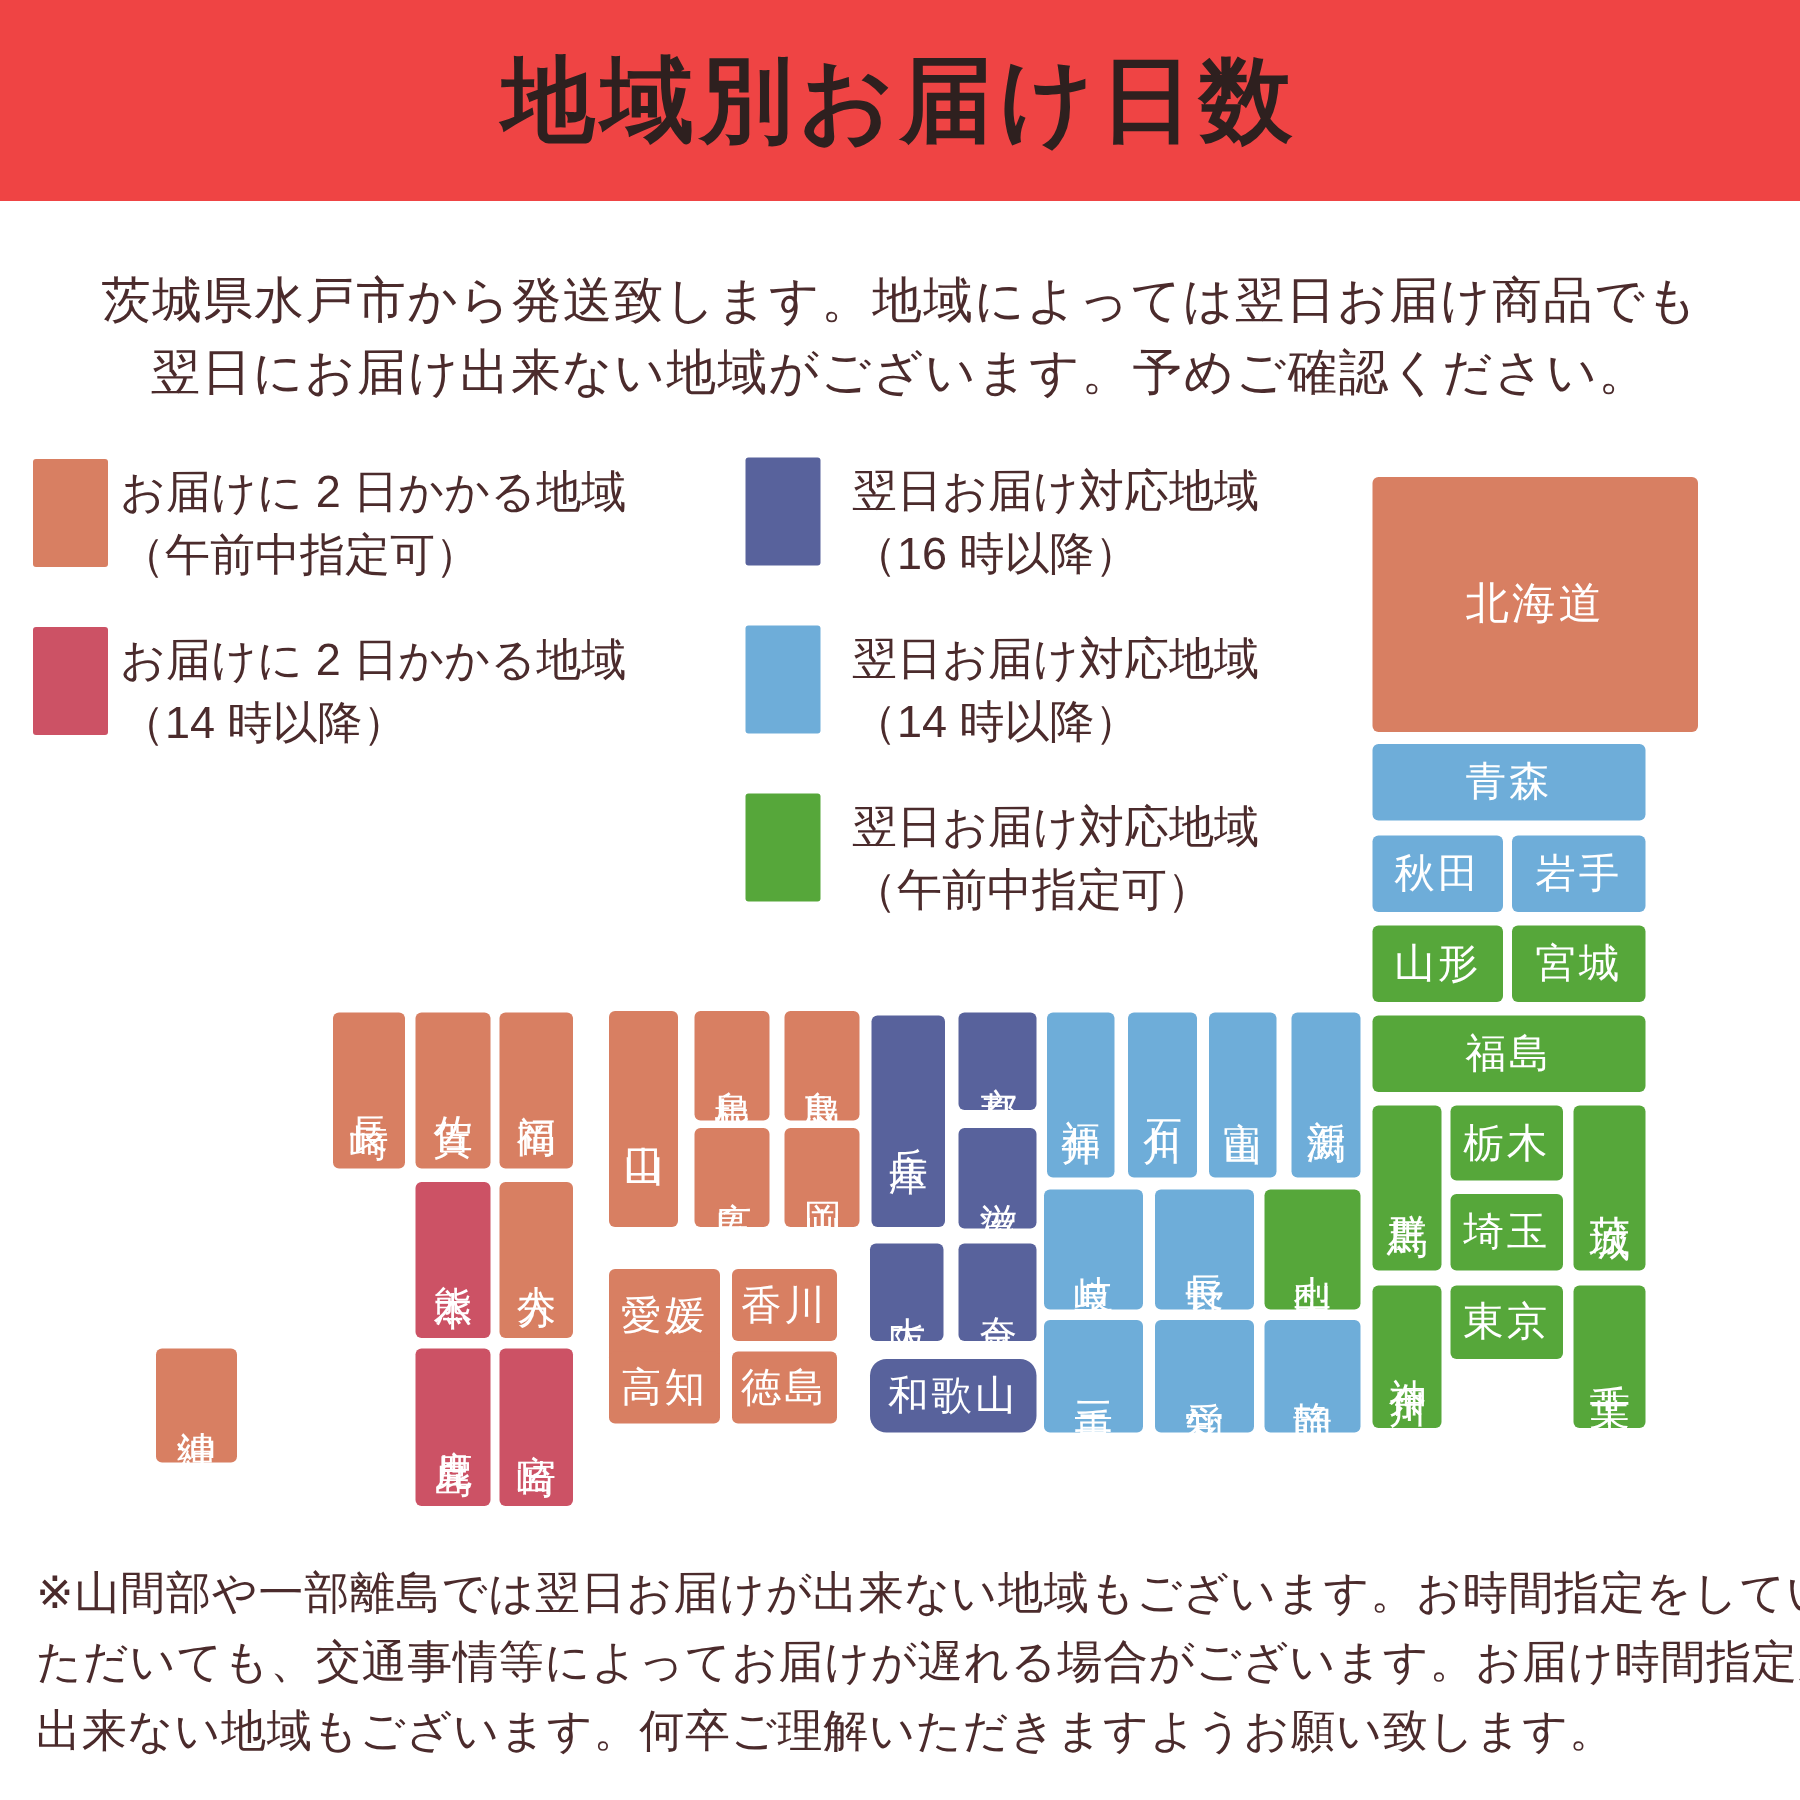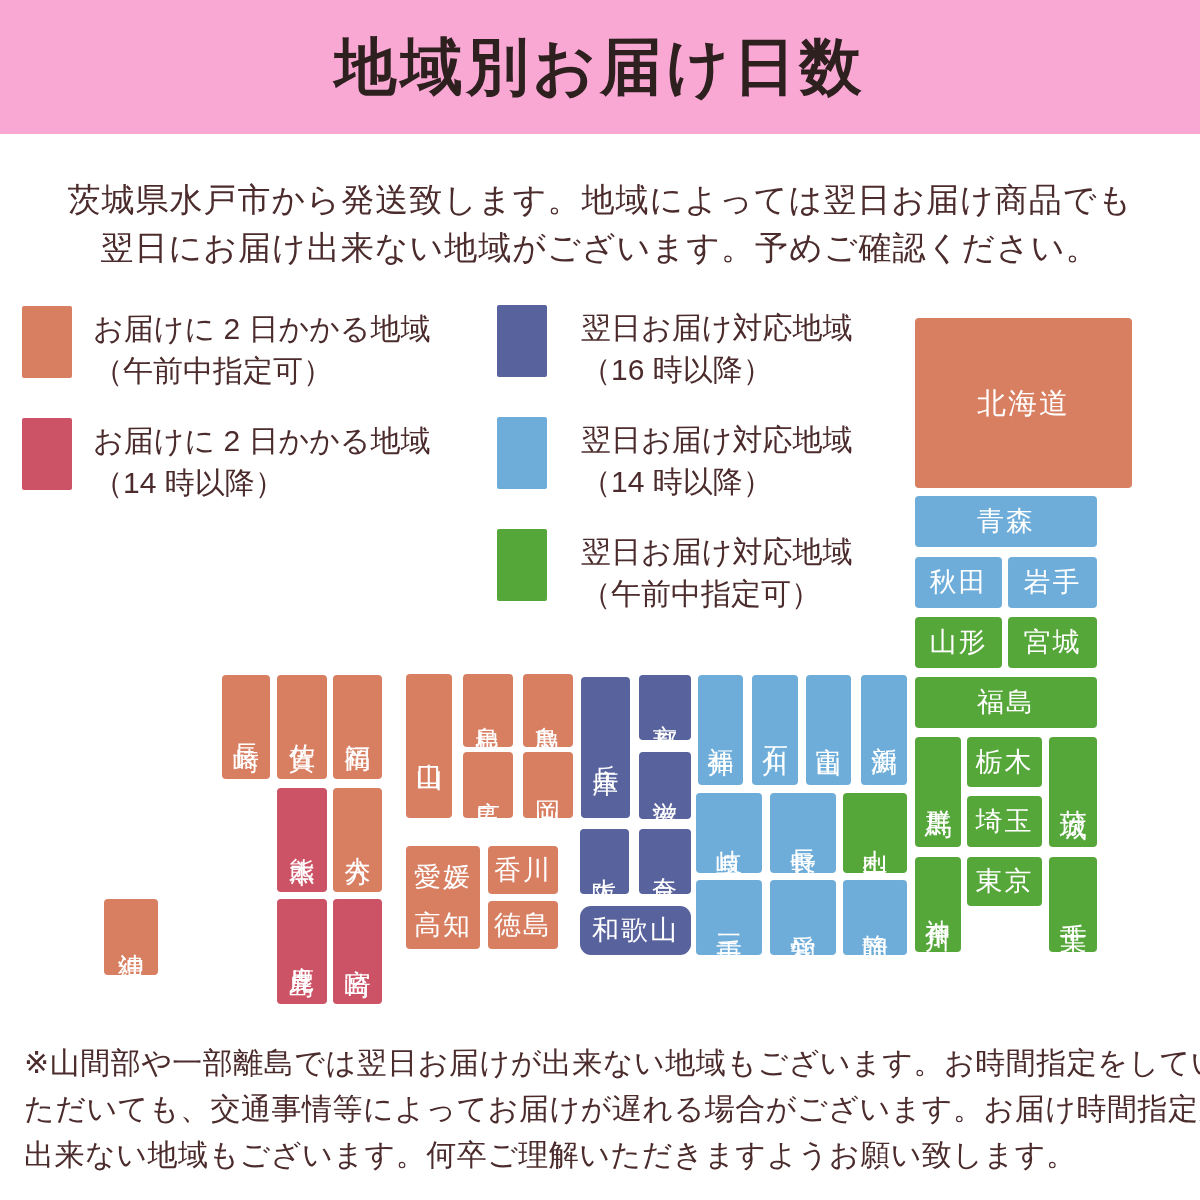--- a/index.html
+++ b/index.html
@@ -1,33 +1,33 @@
 <!DOCTYPE html>
 <html><head>
 <meta charset="utf-8">
 <style>
   html,body{margin:0;padding:0;background:#ffffff;}
   .page{
     position:relative;width:1200px;height:1200px;background:#ffffff;overflow:hidden;
     font-family:"Liberation Sans","DejaVu Sans",sans-serif;color:#4b2b2c;
   }
   .header{
-    position:absolute;left:0;top:0;width:1200px;height:134px;background:#f9a8d4;
+    position:absolute;left:0;top:0;width:1200px;height:134px;background:#ef4444;
     display:flex;align-items:center;justify-content:center;
   }
   .title{
     font-family:"Liberation Serif","DejaVu Serif",serif;font-weight:700;
     font-size:62px;color:#2e201f;letter-spacing:4px;
   }
   .intro{
     position:absolute;left:0;top:176px;width:1200px;text-align:center;
     font-size:33px;line-height:48px;font-weight:500;letter-spacing:1px;
   }
   .swatch{position:absolute;width:50px;height:72px;border-radius:2px;display:block;}
-  .legend-text{position:absolute;font-size:30px;line-height:42px;font-weight:500;white-space:nowrap;margin-left:13px;}
+  .legend-text{position:absolute;font-size:30px;line-height:42px;font-weight:500;white-space:nowrap;}
   .map-layer{position:absolute;left:0;top:0;width:1200px;height:1200px;}
   .region{
     position:absolute;border-radius:4px;color:#ffffff;
     display:flex;align-items:center;justify-content:center;
     line-height:1.12;text-align:center;font-weight:400;
   }
   .vert{writing-mode:vertical-rl;text-orientation:upright;letter-spacing:4px;}
   .horiz{letter-spacing:2px;}
   .c-salmon{background:#d87f62;}
   .c-crimson{background:#cc5265;}

